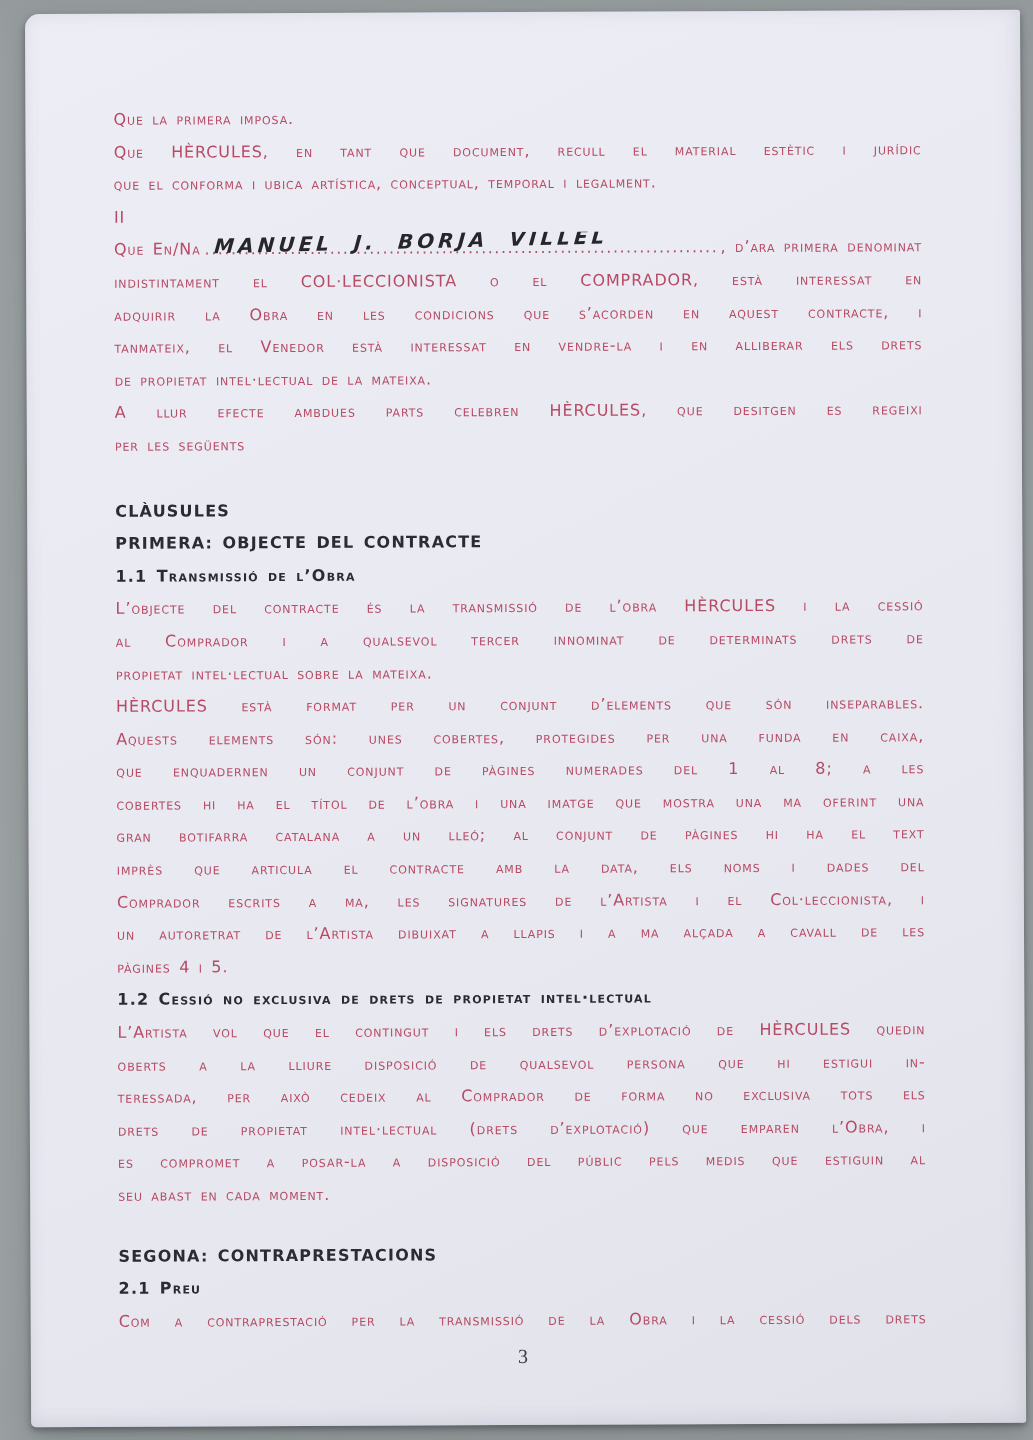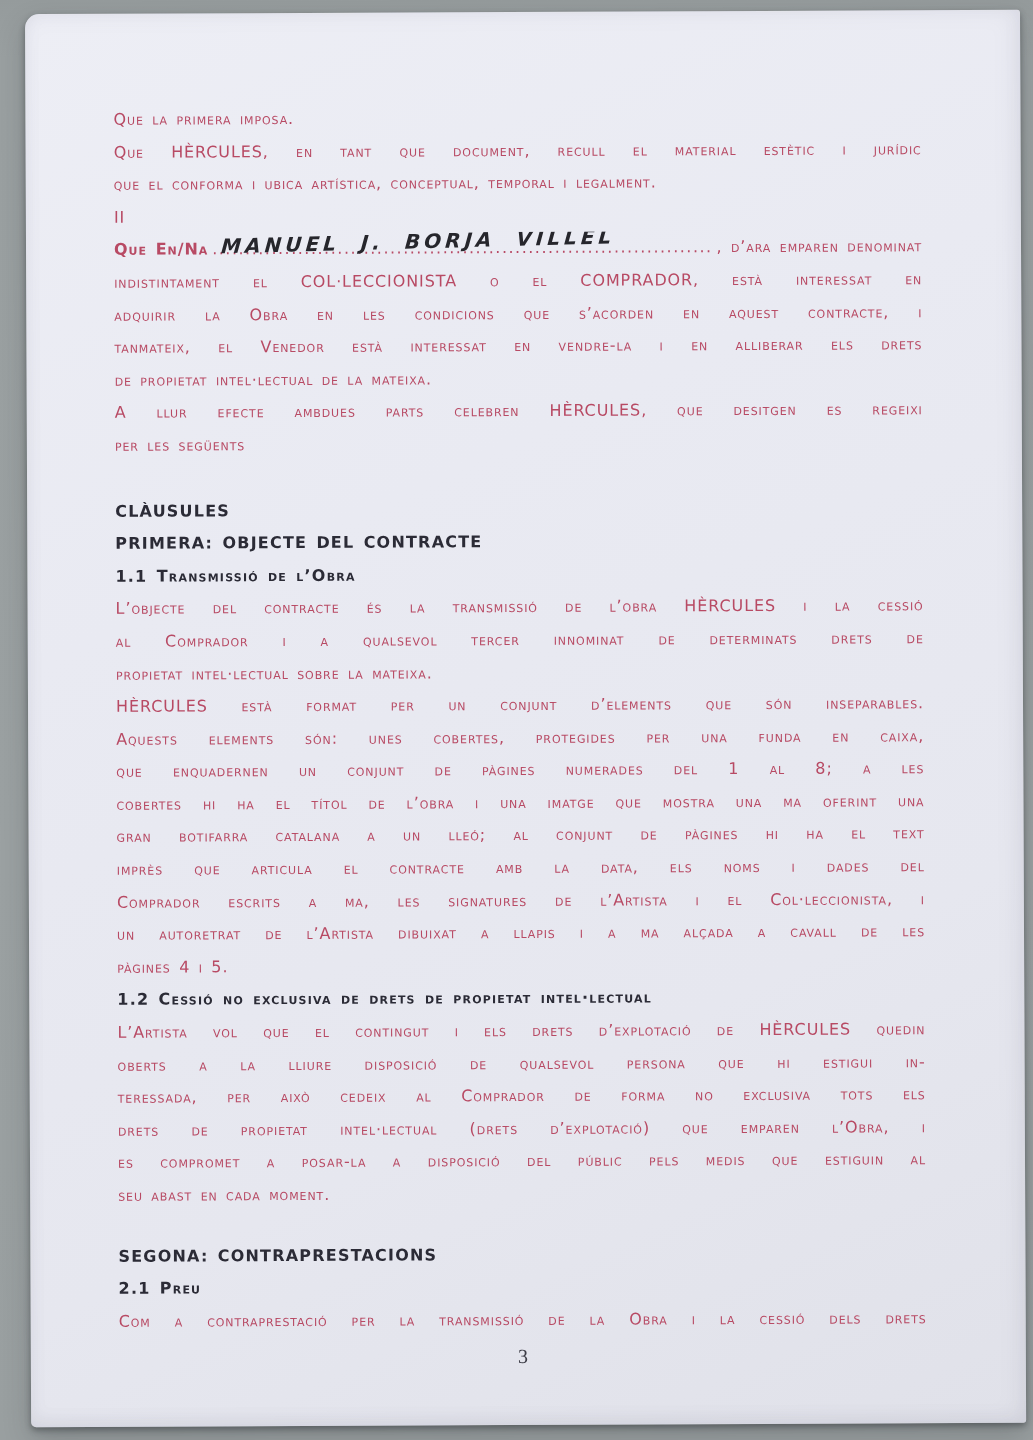--- a/index.html
+++ b/index.html
@@ -65,21 +65,21 @@
     font-variant: small-caps;
     letter-spacing: 1.2px;
     line-height: 32.6px;
   }
   .nameline {
     display: flex;
     align-items: baseline;
     line-height: 32.6px;
     height: 32.6px;
   }
-  .nameline .prefix { white-space: nowrap; font-weight: bold; }
+  .nameline .prefix { white-space: nowrap; }
   .nameline .suffix { white-space: nowrap; }
   .dotline {
     position: relative;
     flex: 1 1 auto;
     overflow: hidden;
     white-space: nowrap;
     margin: 0 4px;
     letter-spacing: 1.5px;
     color: #b84a64;
   }
@@ -127,21 +127,21 @@
     <div class="para">
         <div class="ln">II</div>
       </div>
 
     <div class="nameline">
       <span class="prefix">Que En/Na</span>
       <span class="dotline">
         <span>..........................................................................................................</span>
         <span class="handwriting">MANUEL  J.  BORJA  VILLEL</span>
       </span>
-      <span class="suffix">, d’ara emparen denominat</span>
+      <span class="suffix">, d’ara primera denominat</span>
     </div>
 
     <div class="para">
         <div class="ln fill">indistintament el COL·LECCIONISTA o el COMPRADOR, està interessat en</div>
         <div class="ln fill">adquirir la Obra en les condicions que s’acorden en aquest contracte, i</div>
         <div class="ln fill">tanmateix, el Venedor està interessat en vendre-la i en alliberar els drets</div>
         <div class="ln">de propietat intel·lectual de la mateixa.</div>
       </div>
 
     <div class="para">

